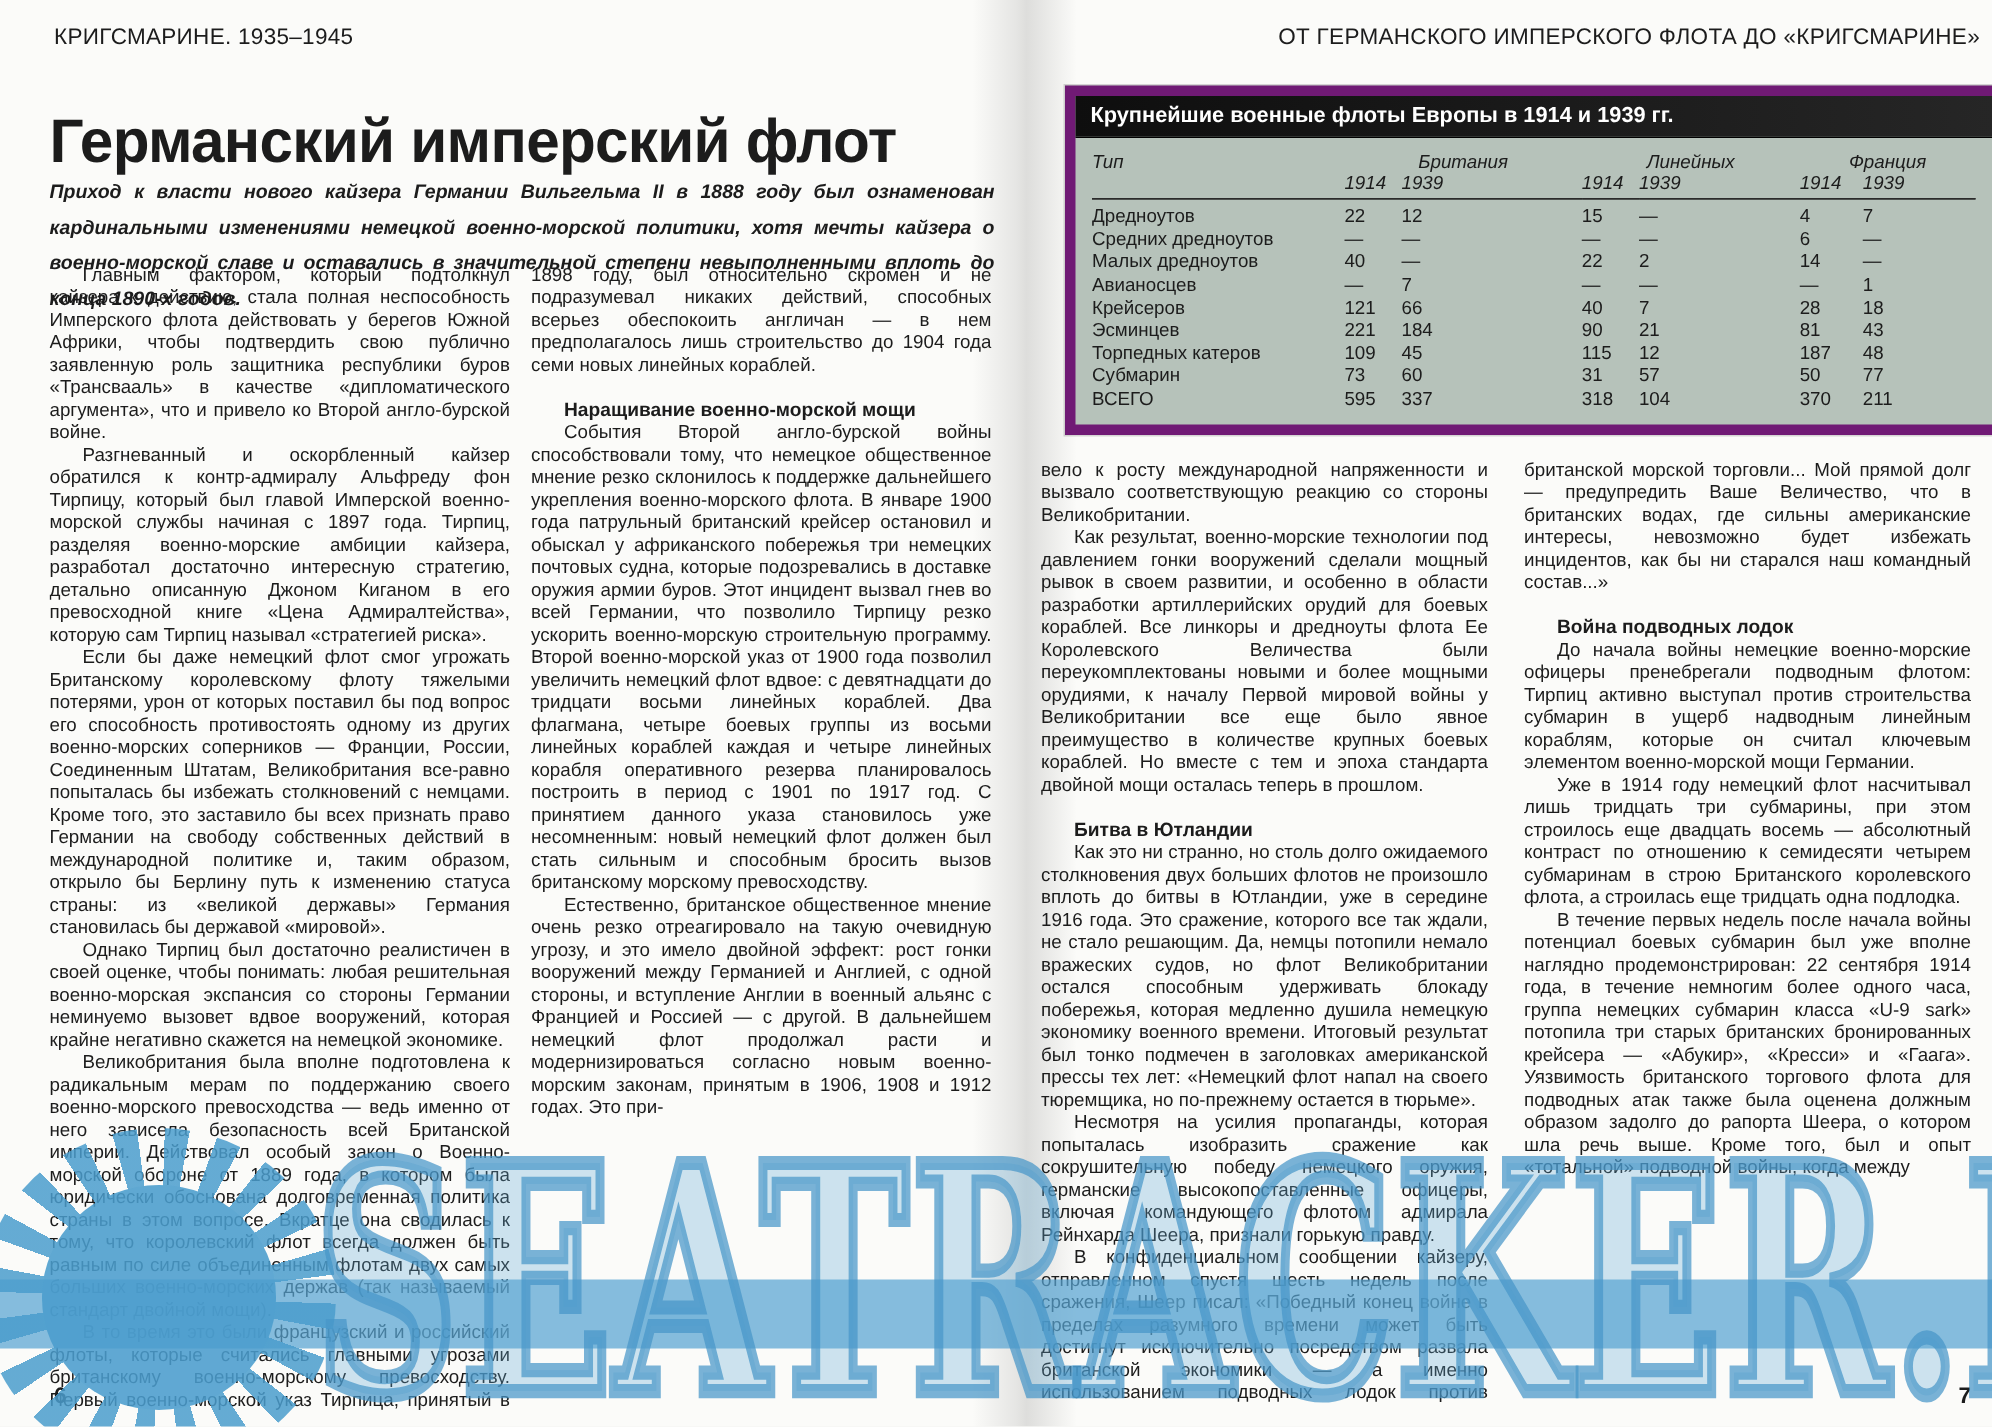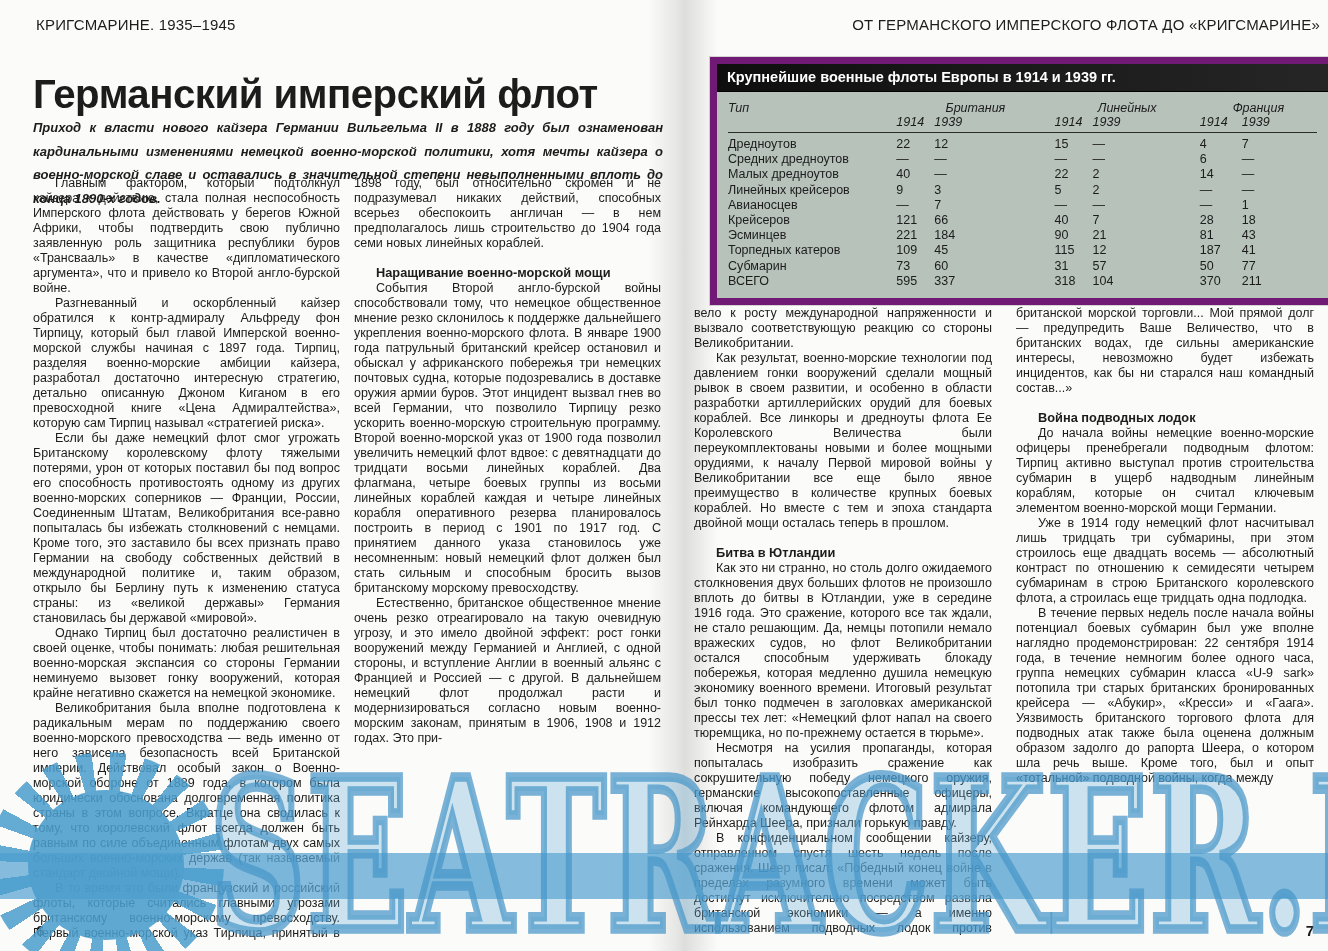--- a/index.html
+++ b/index.html
@@ -61,21 +61,21 @@
 
   <div class="gutter"></div>
 
   <div class="runhead left">КРИГСМАРИНЕ. 1935–1945</div>
   <h1 class="title">Германский имперский флот</h1>
   <div class="lead">Приход к власти нового кайзера Германии Вильгельма II в 1888 году был ознаменован кардинальными изменениями немецкой военно-морской политики, хотя мечты кайзера о военно-морской славе и оставались в значительной степени невыполненными вплоть до конца 1890-х годов.</div>
   <div class="flow left-page">
       <p>Главным фактором, который подтолкнул кайзера к действию, стала полная неспособность Имперского флота действовать у берегов Южной Африки, чтобы подтвердить свою публично заявленную роль защитника республики буров «Трансвааль» в качестве «дипломатического аргумента», что и привело ко Второй англо-бурской войне.</p>
       <p>Разгневанный и оскорбленный кайзер обратился к контр-адмиралу Альфреду фон Тирпицу, который был главой Имперской военно-морской службы начиная с 1897 года. Тирпиц, разделяя военно-морские амбиции кайзера, разработал достаточно интересную стратегию, детально описанную Джоном Киганом в его превосходной книге «Цена Адмиралтейства», которую сам Тирпиц называл «стратегией риска».</p>
       <p>Если бы даже немецкий флот смог угрожать Британскому королевскому флоту тяжелыми потерями, урон от которых поставил бы под вопрос его способность противостоять одному из других военно-морских соперников — Франции, России, Соединенным Штатам, Великобритания все-равно попыталась бы избежать столкновений с немцами. Кроме того, это заставило бы всех признать право Германии на свободу собственных действий в международной политике и, таким образом, открыло бы Берлину путь к изменению статуса страны: из «великой державы» Германия становилась бы державой «мировой».</p>
-      <p>Однако Тирпиц был достаточно реалистичен в своей оценке, чтобы понимать: любая решительная военно-морская экспансия со стороны Германии неминуемо вызовет гонку вооружений, которая крайне негативно скажется на немецкой экономике.</p>
+      <p>Однако Тирпиц был достаточно реалистичен в своей оценке, чтобы понимать: любая решительная военно-морская экспансия со стороны Германии неминуемо вызовет вдвое вооружений, которая крайне негативно скажется на немецкой экономике.</p>
       <p>Великобритания была вполне подготовлена к радикальным мерам по поддержанию своего военно-морского превосходства — ведь именно от него зависела безопасность всей Британской империи. Действовал особый закон о Военно-морской обороне от 1889 года, в котором была юридически обоснована долговременная политика страны в этом вопросе. Вкратце она сводилась к тому, что королевский флот всегда должен быть равным по силе объединенным флотам двух самых больших военно-морских держав (так называемый стандарт двойной мощи).</p>
       <p>В то время это были французский и российский флоты, которые считались главными угрозами британскому военно-морскому превосходству. Первый военно-морской указ Тирпица, принятый в 1898 году, был относительно скромен и не подразумевал никаких действий, способных всерьез обеспокоить англичан — в нем предполагалось лишь строительство до 1904 года семи новых линейных кораблей.</p>
       <h4>Наращивание военно-морской мощи</h4>
       <p>События Второй англо-бурской войны способствовали тому, что немецкое общественное мнение резко склонилось к поддержке дальнейшего укрепления военно-морского флота. В январе 1900 года патрульный британский крейсер остановил и обыскал у африканского побережья три немецких почтовых судна, которые подозревались в доставке оружия армии буров. Этот инцидент вызвал гнев во всей Германии, что позволило Тирпицу резко ускорить военно-морскую строительную программу. Второй военно-морской указ от 1900 года позволил увеличить немецкий флот вдвое: с девятнадцати до тридцати восьми линейных кораблей. Два флагмана, четыре боевых группы из восьми линейных кораблей каждая и четыре линейных корабля оперативного резерва планировалось построить в период с 1901 по 1917 год. С принятием данного указа становилось уже несомненным: новый немецкий флот должен был стать сильным и способным бросить вызов британскому морскому превосходству.</p>
       <p>Естественно, британское общественное мнение очень резко отреагировало на такую очевидную угрозу, и это имело двойной эффект: рост гонки вооружений между Германией и Англией, с одной стороны, и вступление Англии в военный альянс с Францией и Россией — с другой. В дальнейшем немецкий флот продолжал расти и модернизироваться согласно новым военно-морским законам, принятым в 1906, 1908 и 1912 годах. Это при-</p>
     </div>
   <div class="pagenum left">6</div>
 
   <div class="runhead right">ОТ ГЕРМАНСКОГО ИМПЕРСКОГО ФЛОТА ДО «КРИГСМАРИНЕ»</div>
 
@@ -131,29 +131,20 @@
             <tr>
               <td>Малых дредноутов</td>
               <td>40</td>
               <td>—</td>
               <td>22</td>
               <td>2</td>
               <td>14</td>
               <td>—</td>
             </tr>
             <tr>
-              <td>Линейных крейсеров</td>
-              <td>9</td>
-              <td>3</td>
-              <td>5</td>
-              <td>2</td>
-              <td>—</td>
-              <td>—</td>
-            </tr>
-            <tr>
               <td>Авианосцев</td>
               <td>—</td>
               <td>7</td>
               <td>—</td>
               <td>—</td>
               <td>—</td>
               <td>1</td>
             </tr>
             <tr>
               <td>Крейсеров</td>
@@ -173,21 +164,21 @@
               <td>81</td>
               <td>43</td>
             </tr>
             <tr>
               <td>Торпедных катеров</td>
               <td>109</td>
               <td>45</td>
               <td>115</td>
               <td>12</td>
               <td>187</td>
-              <td>41</td>
+              <td>48</td>
             </tr>
             <tr>
               <td>Субмарин</td>
               <td>73</td>
               <td>60</td>
               <td>31</td>
               <td>57</td>
               <td>50</td>
               <td>77</td>
             </tr>

